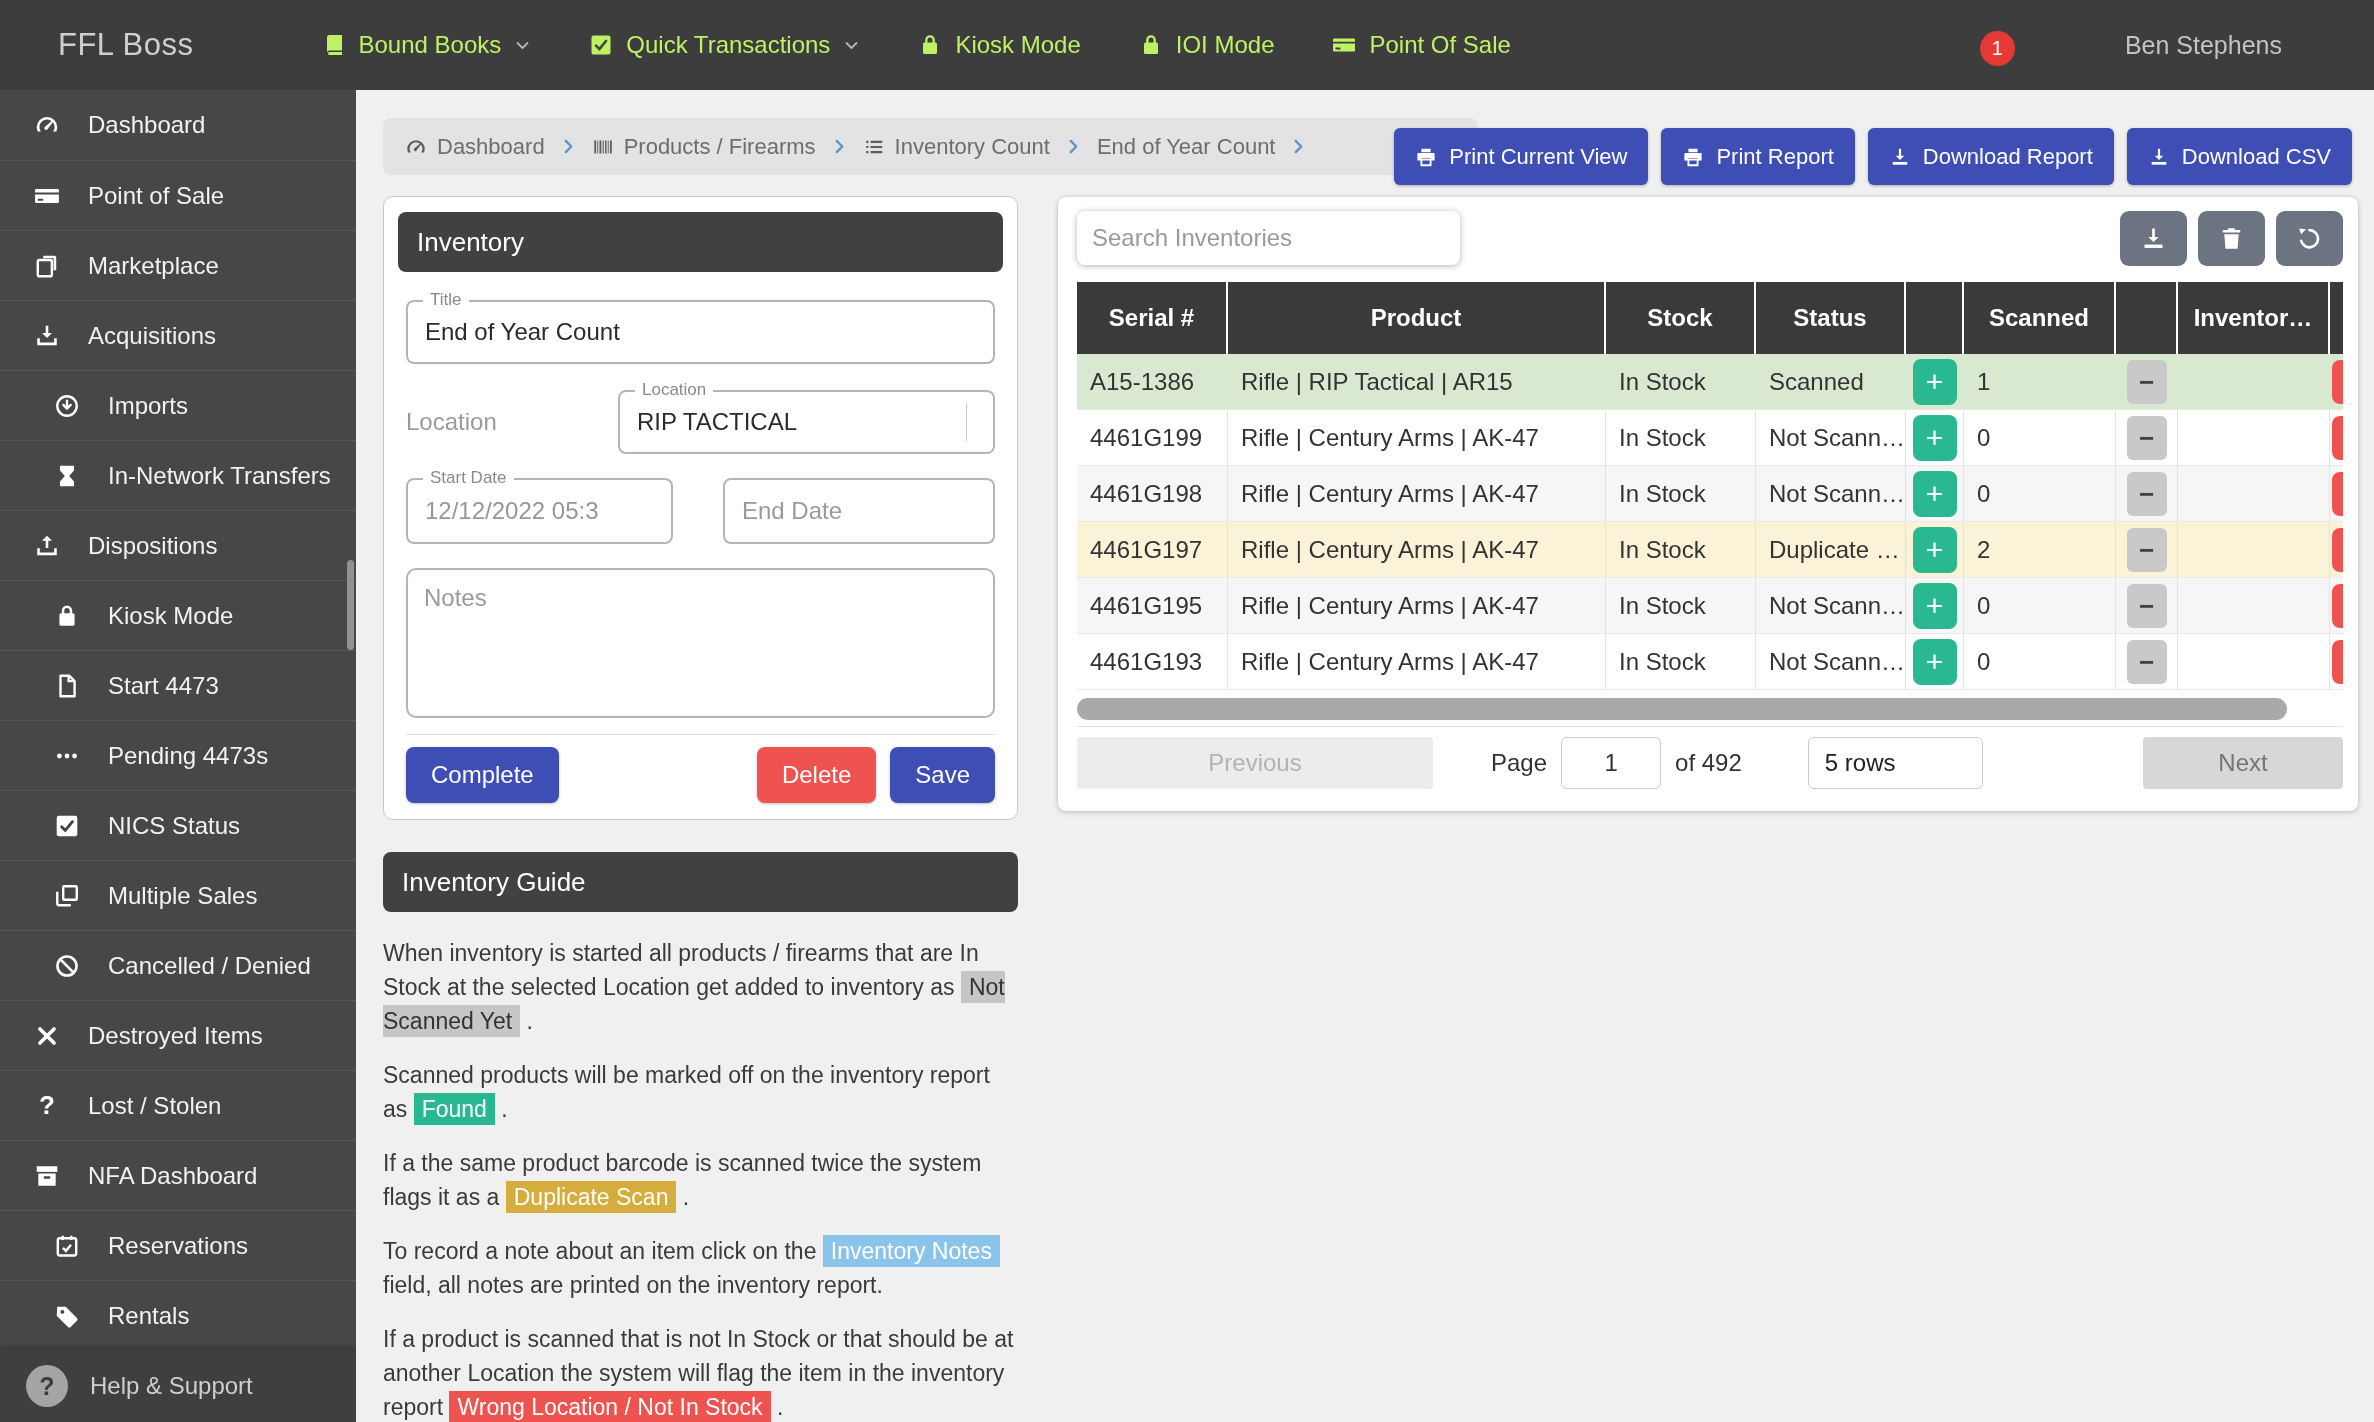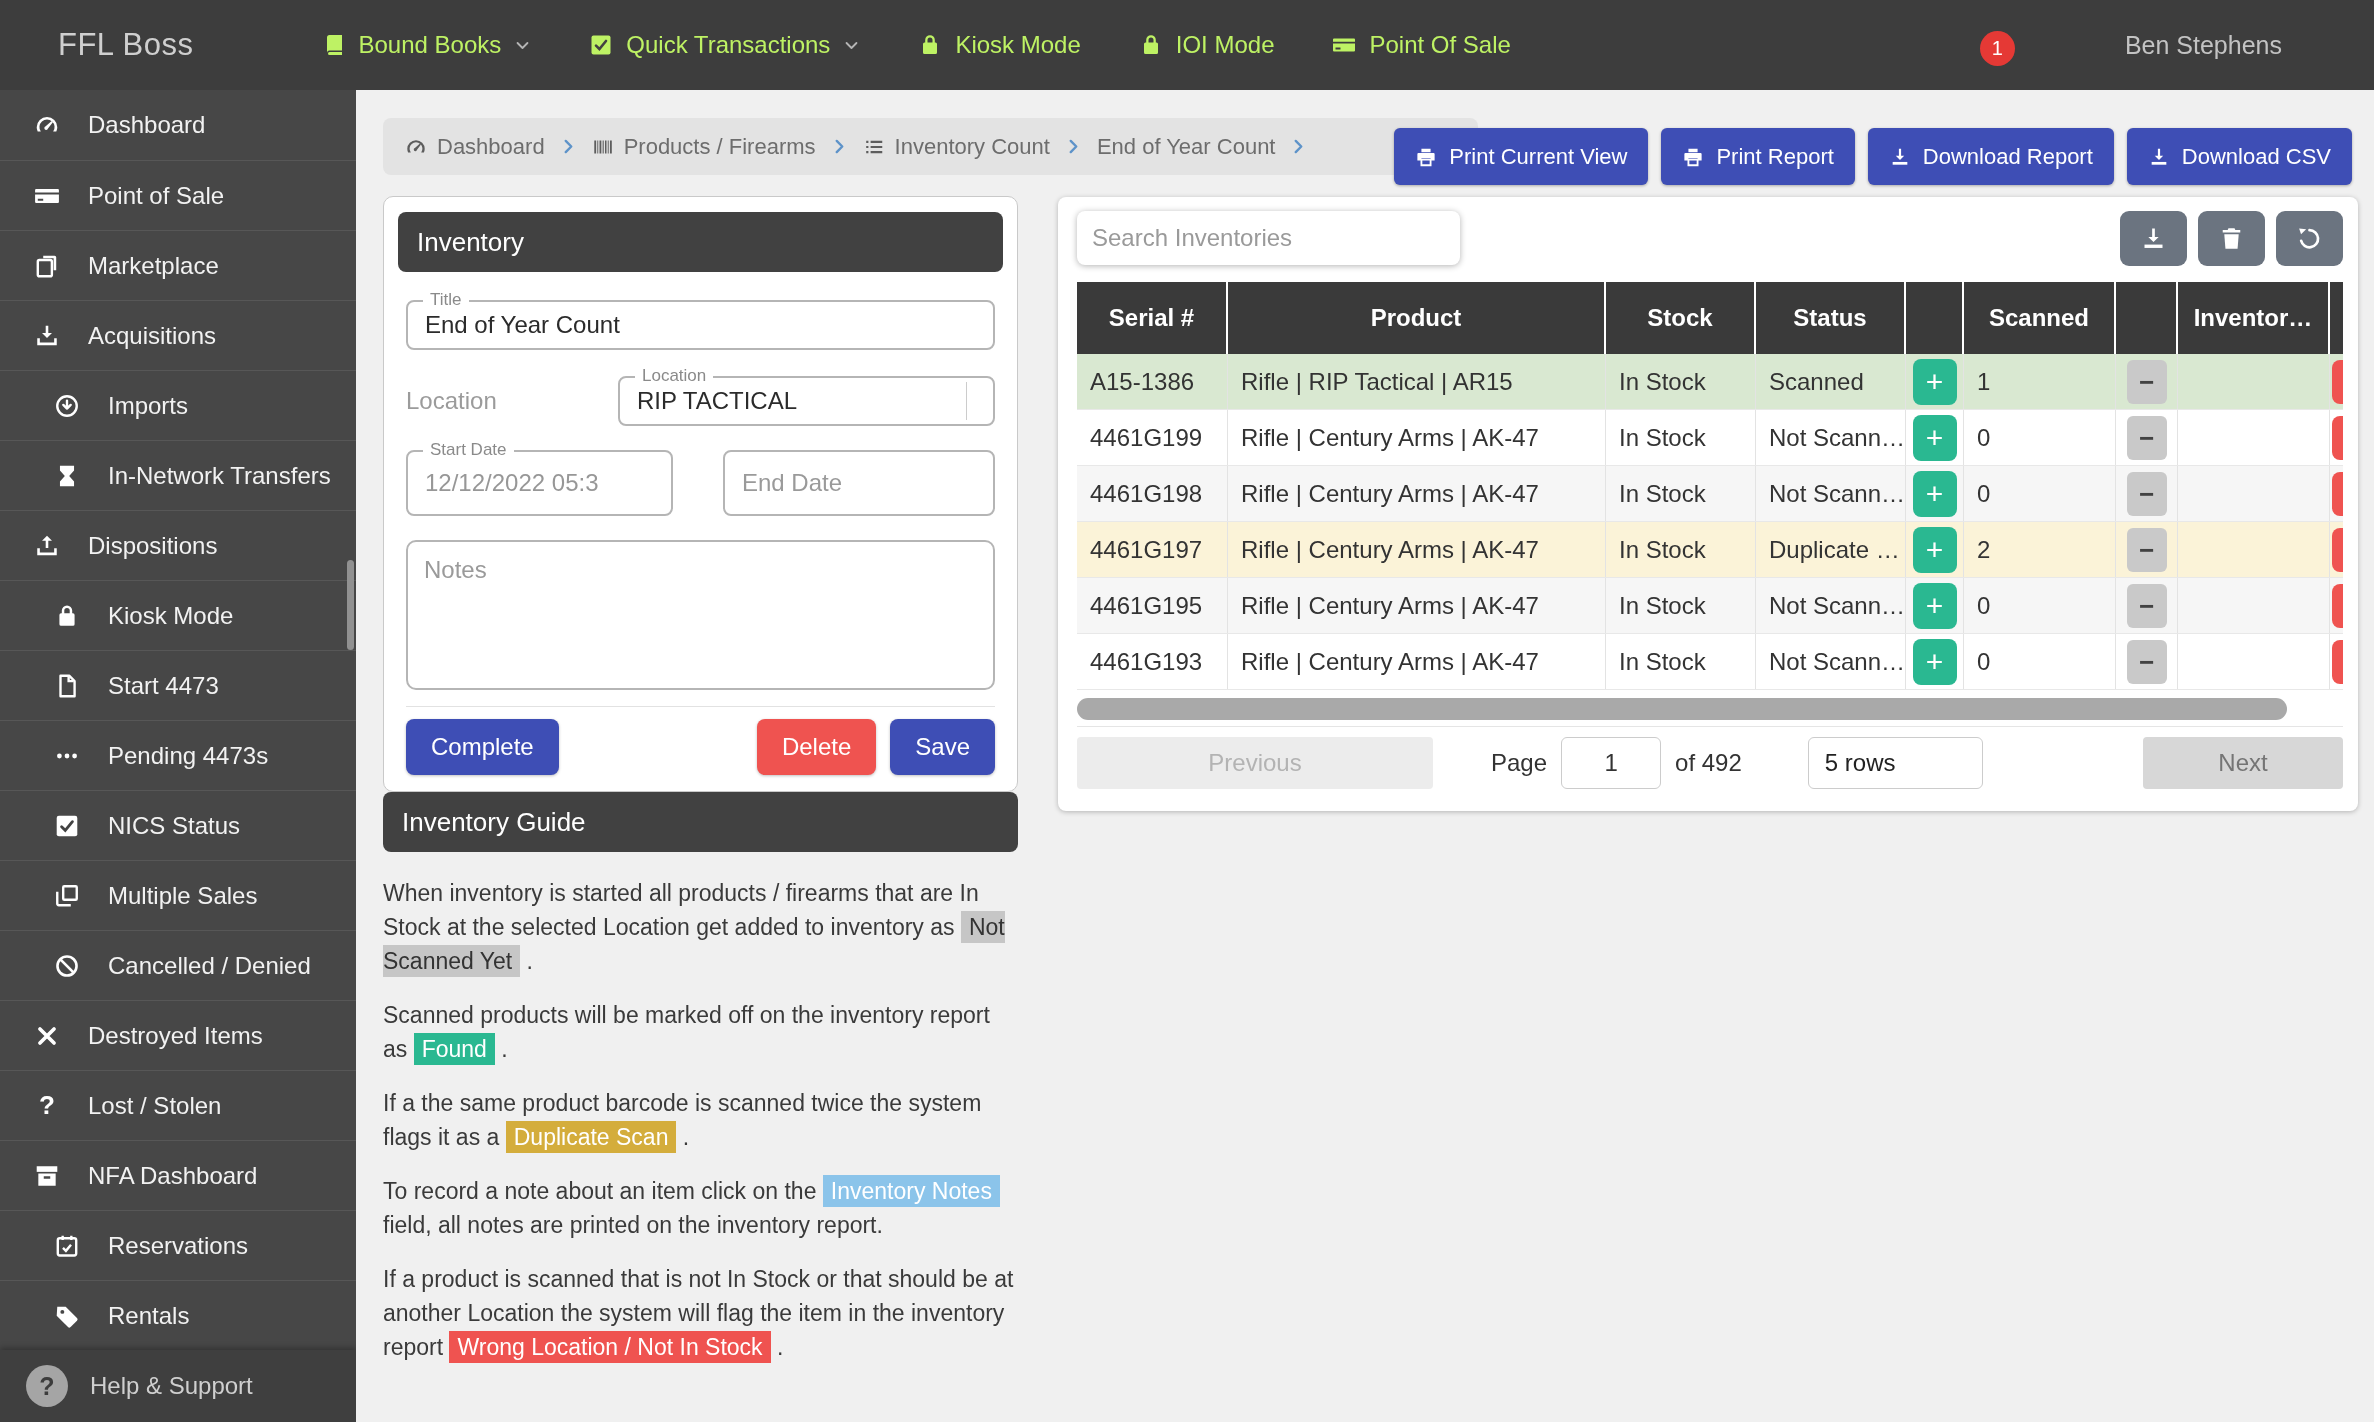--- a/index.html
+++ b/index.html
@@ -57,21 +57,21 @@
                 display:flex; align-items:center; gap:12px; padding:0 21px; height:57px; cursor:pointer;
                 box-shadow:0 1px 3px rgba(0,0,0,.3); }
   .action-btn .icw { font-size:22px; display:flex; }
 
   
   .left-col { position:absolute; left:27px; top:106px; width:635px; }
   .form-card { background:#fff; border:1px solid #c9c9c9; border-radius:10px; padding:15px 14px 16px; }
   .panel-head { background:#414141; color:#fff; border-radius:8px; height:60px; display:flex;
                 align-items:center; padding:0 19px; font-size:26px; }
   .fields { padding:0 8px; }
-  .field { position:relative; border:2px solid #b5b5b5; border-radius:8px; height:50px;
+  .field { position:relative; border:2px solid #b5b5b5; border-radius:8px; height:64px;
            display:flex; align-items:center; background:#fff; }
   .field > label { position:absolute; top:-12px; left:15px; background:#fff; padding:0 7px;
                    font-size:17px; color:#8a8a8a; }
   .field .val { padding-left:17px; font-size:24px; color:#2b2b2b; white-space:nowrap; overflow:hidden; }
   .field input { border:none; outline:none; font-size:24px; color:#2b2b2b; padding-left:17px;
                  width:100%; background:transparent; font-family:inherit; }
   .field input.dim { color:#979797; }
   .field input::placeholder { color:#9a9a9a; }
   .f-title { margin-top:28px; }
   .loc-row { display:flex; align-items:center; margin-top:26px; }
@@ -89,21 +89,21 @@
   .notes::placeholder { color:#9a9a9a; }
   .form-divider { border:none; border-top:1px solid #e2e2e2; margin:16px 0 12px; }
   .form-actions { display:flex; gap:14px; }
   .btn { border:none; border-radius:8px; height:56px; font-size:24px; color:#fff; padding:0 25px;
          cursor:pointer; box-shadow:0 1px 3px rgba(0,0,0,.25); }
   .btn-indigo { background:#3e4eb5; }
   .btn-red { background:#ef5350; }
   .spacer { flex:1; }
 
   
-  .guide-head { }
+  .guide-head { margin-top:32px; }
   .guide-text { margin-top:24px; font-size:23px; line-height:34px; color:#3a3a3a; }
   .guide-text p { margin-bottom:20px; }
   .gbadge { padding:3px 8px; }
   .b-gray { background:#c6c6c6; color:#333; }
   .b-teal { background:#2ab891; color:#fff;text-align:center; }
   .b-gold { background:#d4ad3c; color:#fff; }
   .b-blue { background:#8bc4ea; color:#fff; }
   .b-red  { background:#ef5350; color:#fff; }
 
   

